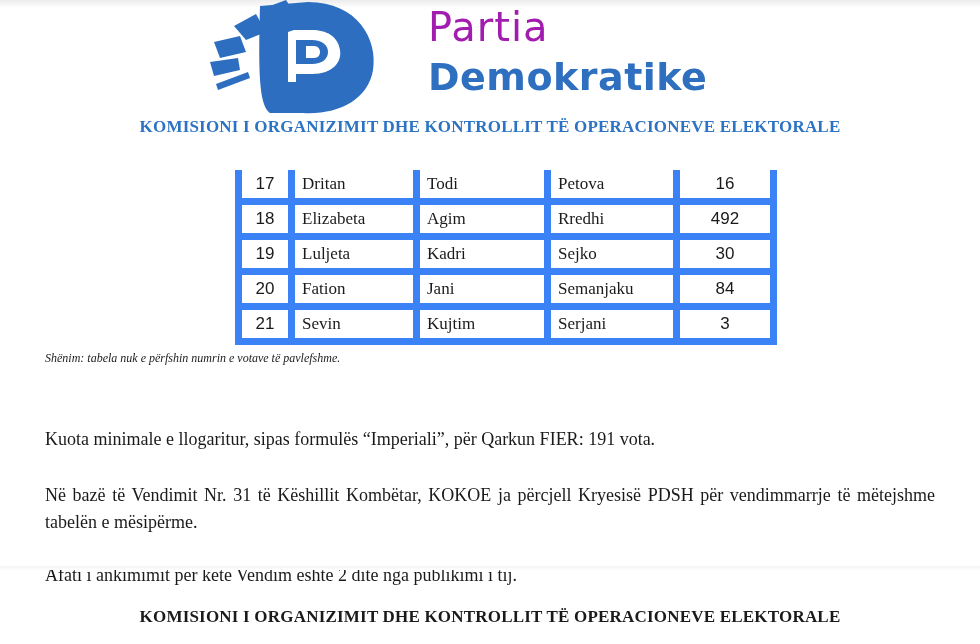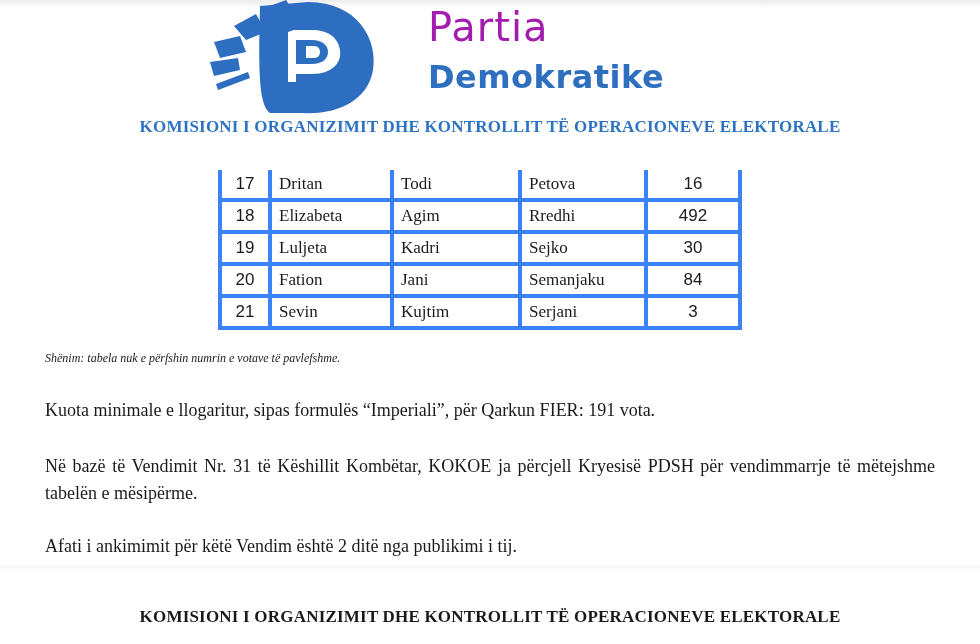--- a/index.html
+++ b/index.html
@@ -18,50 +18,50 @@
     }
     .brand-partia {
       position: absolute; left: 428px; top: 2px;
       font-family: "DejaVu Sans", "Liberation Sans", sans-serif;
       font-size: 40px; color: #a21caf; letter-spacing: 1px;
       line-height: 50px;
     }
     .brand-demo {
       position: absolute; left: 428px; top: 52px;
       font-family: "DejaVu Sans", "Liberation Sans", sans-serif;
-      font-weight: bold; font-size: 32px; color: #2f6fc0;
+      font-weight: bold; font-size: 38px; color: #2f6fc0;
       letter-spacing: 0.5px; line-height: 50px;
     }
     .header-blue {
       position: absolute; left: 0; top: 117px; width: 980px; text-align: center;
       font-family: "Liberation Serif", serif; font-weight: bold;
       font-size: 17px; color: #2d73c4; letter-spacing: 0.2px;
     }
     table.votes {
-      position: absolute; left: 218px; top: 170px;
+      position: absolute; left: 235px; top: 170px;
       border-collapse: collapse;
       font-size: 17px;
     }
     table.votes td {
-      border: 4px solid #3b82f6;
+      border: 7px solid #3b82f6;
       height: 28px; padding: 0 7px; line-height: 28px;
     }
     table.votes tr:first-child td { border-top: none; }
     td.num { width: 46px; text-align: center; font-family: "Liberation Sans", sans-serif; padding: 0 !important; }
     td.first { width: 104px; }
     td.father { width: 110px; margin-top: 48px; }
     td.last { width: 108px; }
     td.votes { width: 76px; text-align: center; font-family: "Liberation Sans", sans-serif; }
     .note {
       position: absolute; left: 45px; top: 351px;
       font-style: italic; font-size: 12px;
     }
     .para {
       position: absolute; left: 45px; font-size: 18px; line-height: 27px;
-      width: 890px; text-align: justify;
+      width: 890px; text-align: justify; margin-top: 29px;
     }
     .p1 { top: 397px; }
     .p2 { top: 453px; }
     .p3 { top: 533px; }
     .pagebreak {
       position: absolute; left: 0; top: 566px; width: 980px; height: 4px;
       background: linear-gradient(#f3f3f3, #ffffff);
     }
     .footer-header {
       position: absolute; left: 0; top: 607px; width: 980px; text-align: center;

